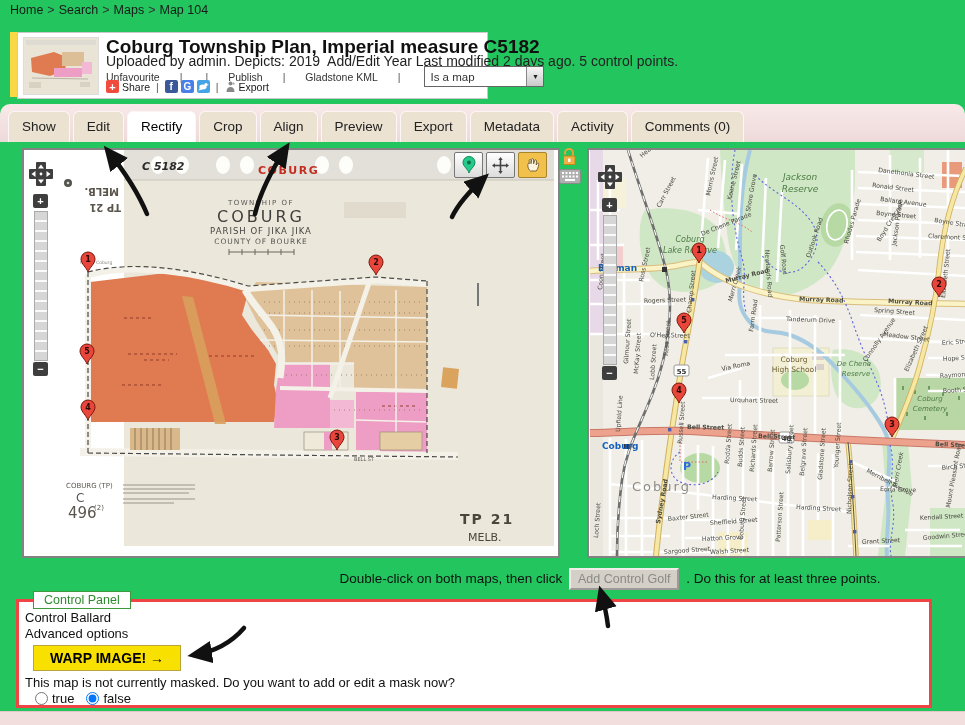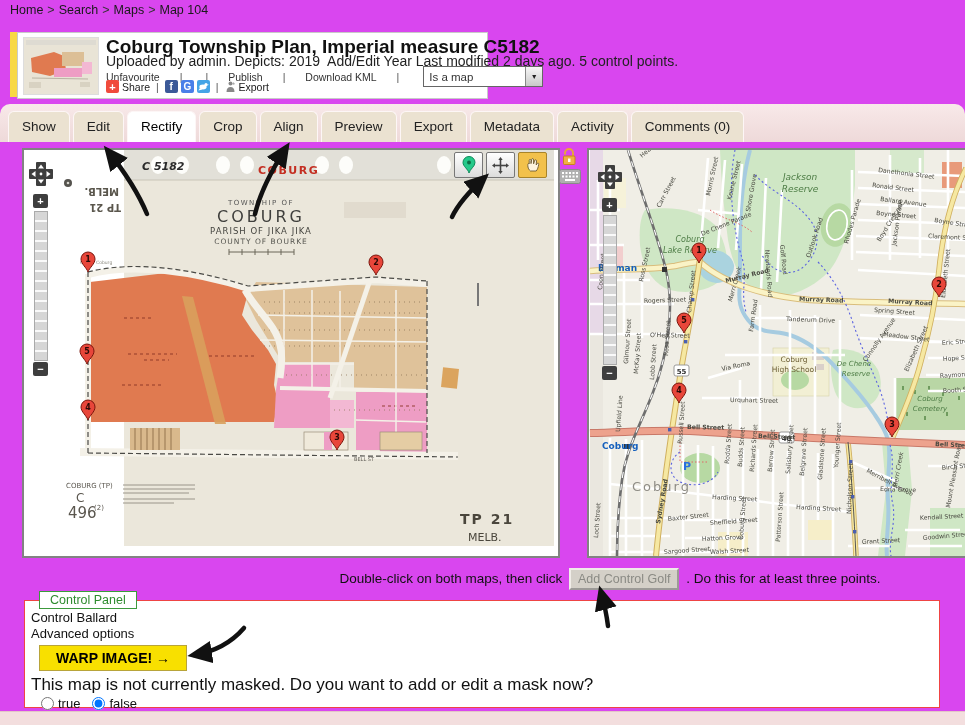--- a/index.html
+++ b/index.html
@@ -1,16 +1,16 @@
 <!DOCTYPE html>
 <html><head>
 <meta charset="utf-8">
 <style>
   html,body{margin:0;padding:0;background:#fff;}
-  #app{position:relative;width:965px;height:725px;overflow:hidden;background:#d946ef;
+  #app{position:relative;width:965px;height:725px;overflow:hidden;background:#22c55e;
        font-family:"Liberation Sans",sans-serif;color:#1a1a1a;}
   
   .breadcrumb{position:absolute;left:10px;top:3px;font-size:12.5px;color:#1a1a1a;}
   .bc-link{cursor:pointer;}
   .bc-sep{margin:0 4px;color:#333;}
   
   .card-strip{position:absolute;left:10px;top:32px;width:7px;height:65px;background:#f8d845;}
   .card{position:absolute;left:17px;top:32px;width:469px;height:65px;background:#fff;border:1px solid #c9c9c9;}
   .thumb{position:absolute;left:5px;top:4px;width:74px;height:56px;border:1px solid #ddd;}
   .card-title{position:absolute;left:88px;top:3px;font-size:19px;font-weight:bold;color:#111;white-space:nowrap;}
@@ -70,27 +70,27 @@
   .lm-t4{font-size:7.5px;fill:#55554f;letter-spacing:1px;text-anchor:middle;}
   .lm-ups{font-size:10px;font-weight:bold;fill:#5a564c;font-family:"DejaVu Serif",serif;}
   .lm-corner{fill:#5a564e;}
   .lm-stamp{font-family:"DejaVu Serif",serif;fill:#4a463c;}
   
   .instruction{position:absolute;left:0;top:568px;width:965px;padding-left:255px;box-sizing:border-box;
       text-align:center;font-size:13.5px;color:#111;}
   .acp-btn{display:inline-block;margin:0 3px;padding:2px 7px;font-size:12.5px;color:#8a8a84;background:#d4d0c8;
       border:2px outset #f0ede8;cursor:default;}
   
-  fieldset.cp{position:absolute;left:24px;top:591px;width:916px;height:117px;border:1px solid #ef4444;
+  fieldset.cp{position:absolute;left:16px;top:591px;width:916px;height:117px;border:3px solid #ef4444;
       margin:0;padding:0 6px;background:#fff;box-sizing:border-box;}
   fieldset.cp legend{margin-left:8px;padding:1px 10px;border:1px solid #3c9a3c;color:#2e8b2e;font-size:12.5px;background:#fff;}
   .cp-line{font-size:13px;color:#111;margin:1px 0;cursor:pointer;}
   .warp-btn{display:inline-block;margin:3px 0 3px 8px;padding:4px 16px;background:#f8e000;border:1px solid #b8a43a;
       font-size:14px;font-weight:bold;color:#000;cursor:pointer;font-family:"Liberation Sans",sans-serif;}
-  .cp-text{font-size:17px;color:#111;margin:1px 0;}
+  .cp-text{font-size:13px;color:#111;margin:1px 0;}
   .cp-radio{font-size:13px;color:#111;display:flex;align-items:center;gap:2px;}
   .cp-radio input{margin:0 2px 0 10px;}
   
   .footer{position:absolute;left:0;top:711px;width:965px;height:14px;background:#f3dede;border-top:1px solid #e3c6c6;}
   
   .arrows{position:absolute;left:0;top:0;width:965px;height:725px;pointer-events:none;z-index:60;}
 </style>
 </head>
 <body>
 
@@ -118,21 +118,21 @@
       <span>Uploaded by admin. Depicts: 2019</span>&nbsp;
       <span class="act">Add/Edit Year</span>
       <span>Last modified 2 days ago. 5 control points.</span>
     </div>
     <div class="card-actions">
       <span class="act">Unfavourite</span>
       <span class="pipe">|</span>
       <span class="pipe">|</span>
       <span class="act">Publish</span>
       <span class="pipe">|</span>
-      <span class="act">Download KML</span>
+      <span class="act">Gladstone KML</span>
       <span class="pipe">|</span>
       <div class="select">
         <span class="select-value">Is a map</span>
         <span class="select-arrow">▼</span>
       </div>
     </div>
     <div class="card-share">
       <span class="share-ico">+</span>
       <span>Share</span>
       <span class="pipe">|</span>

